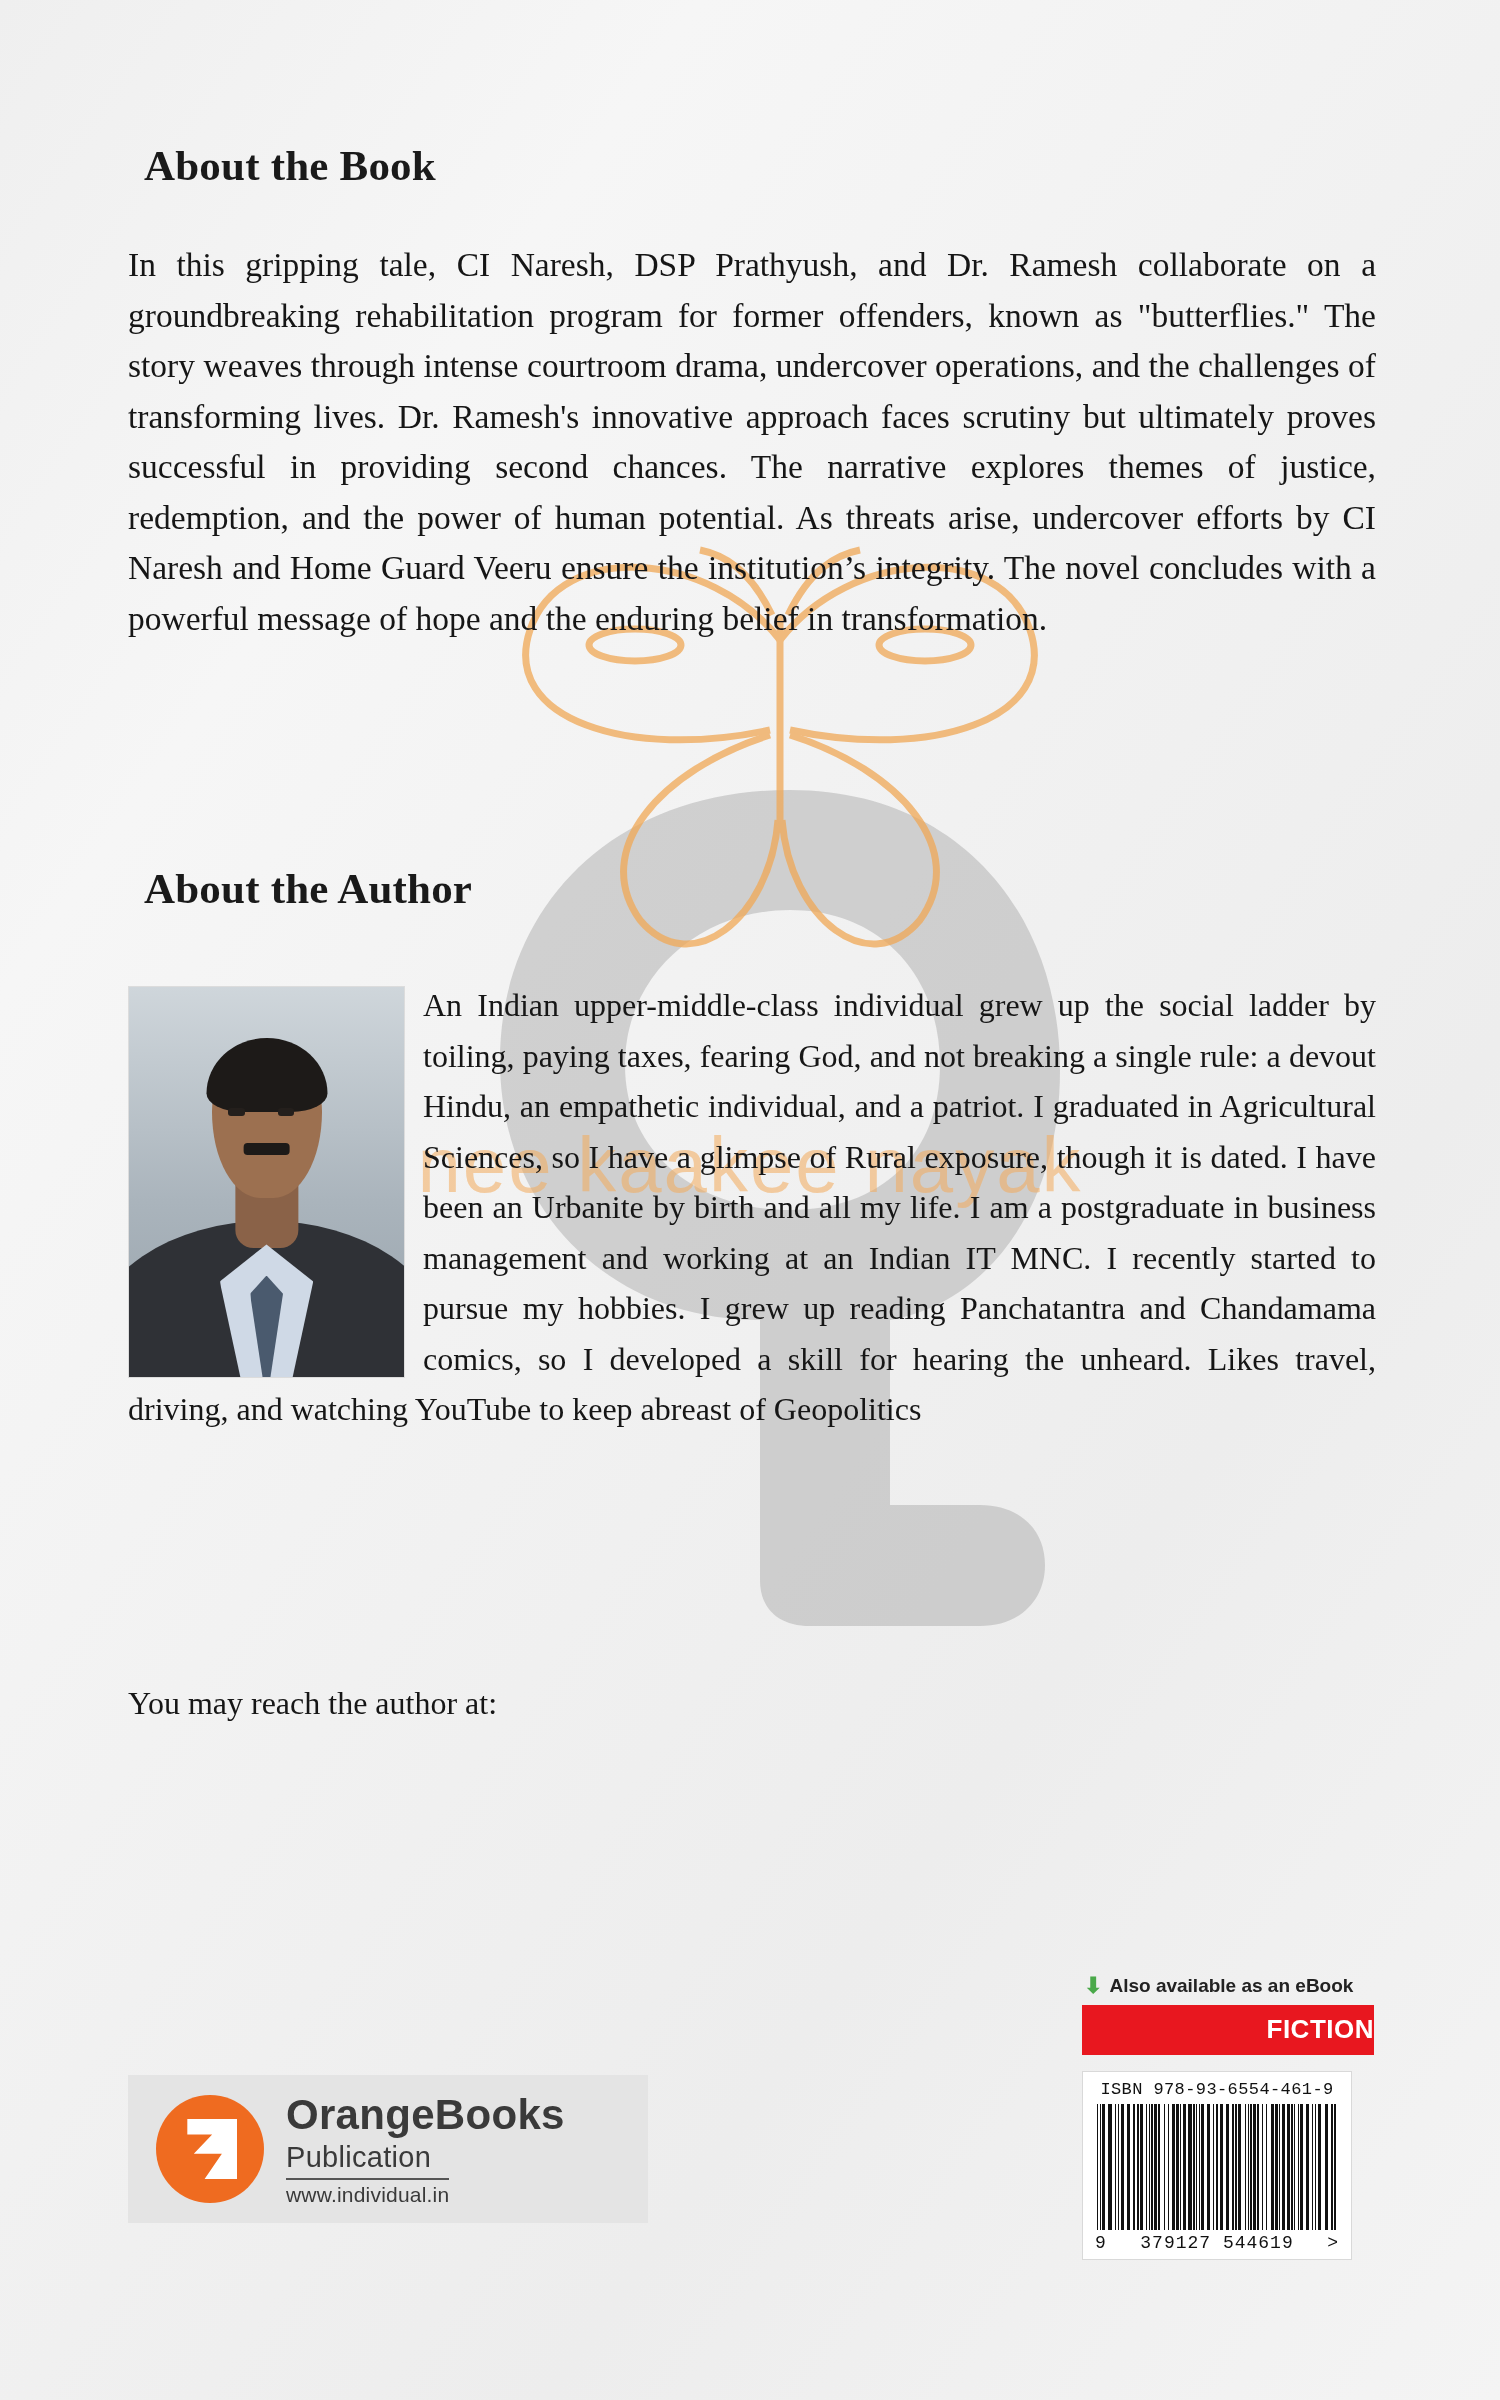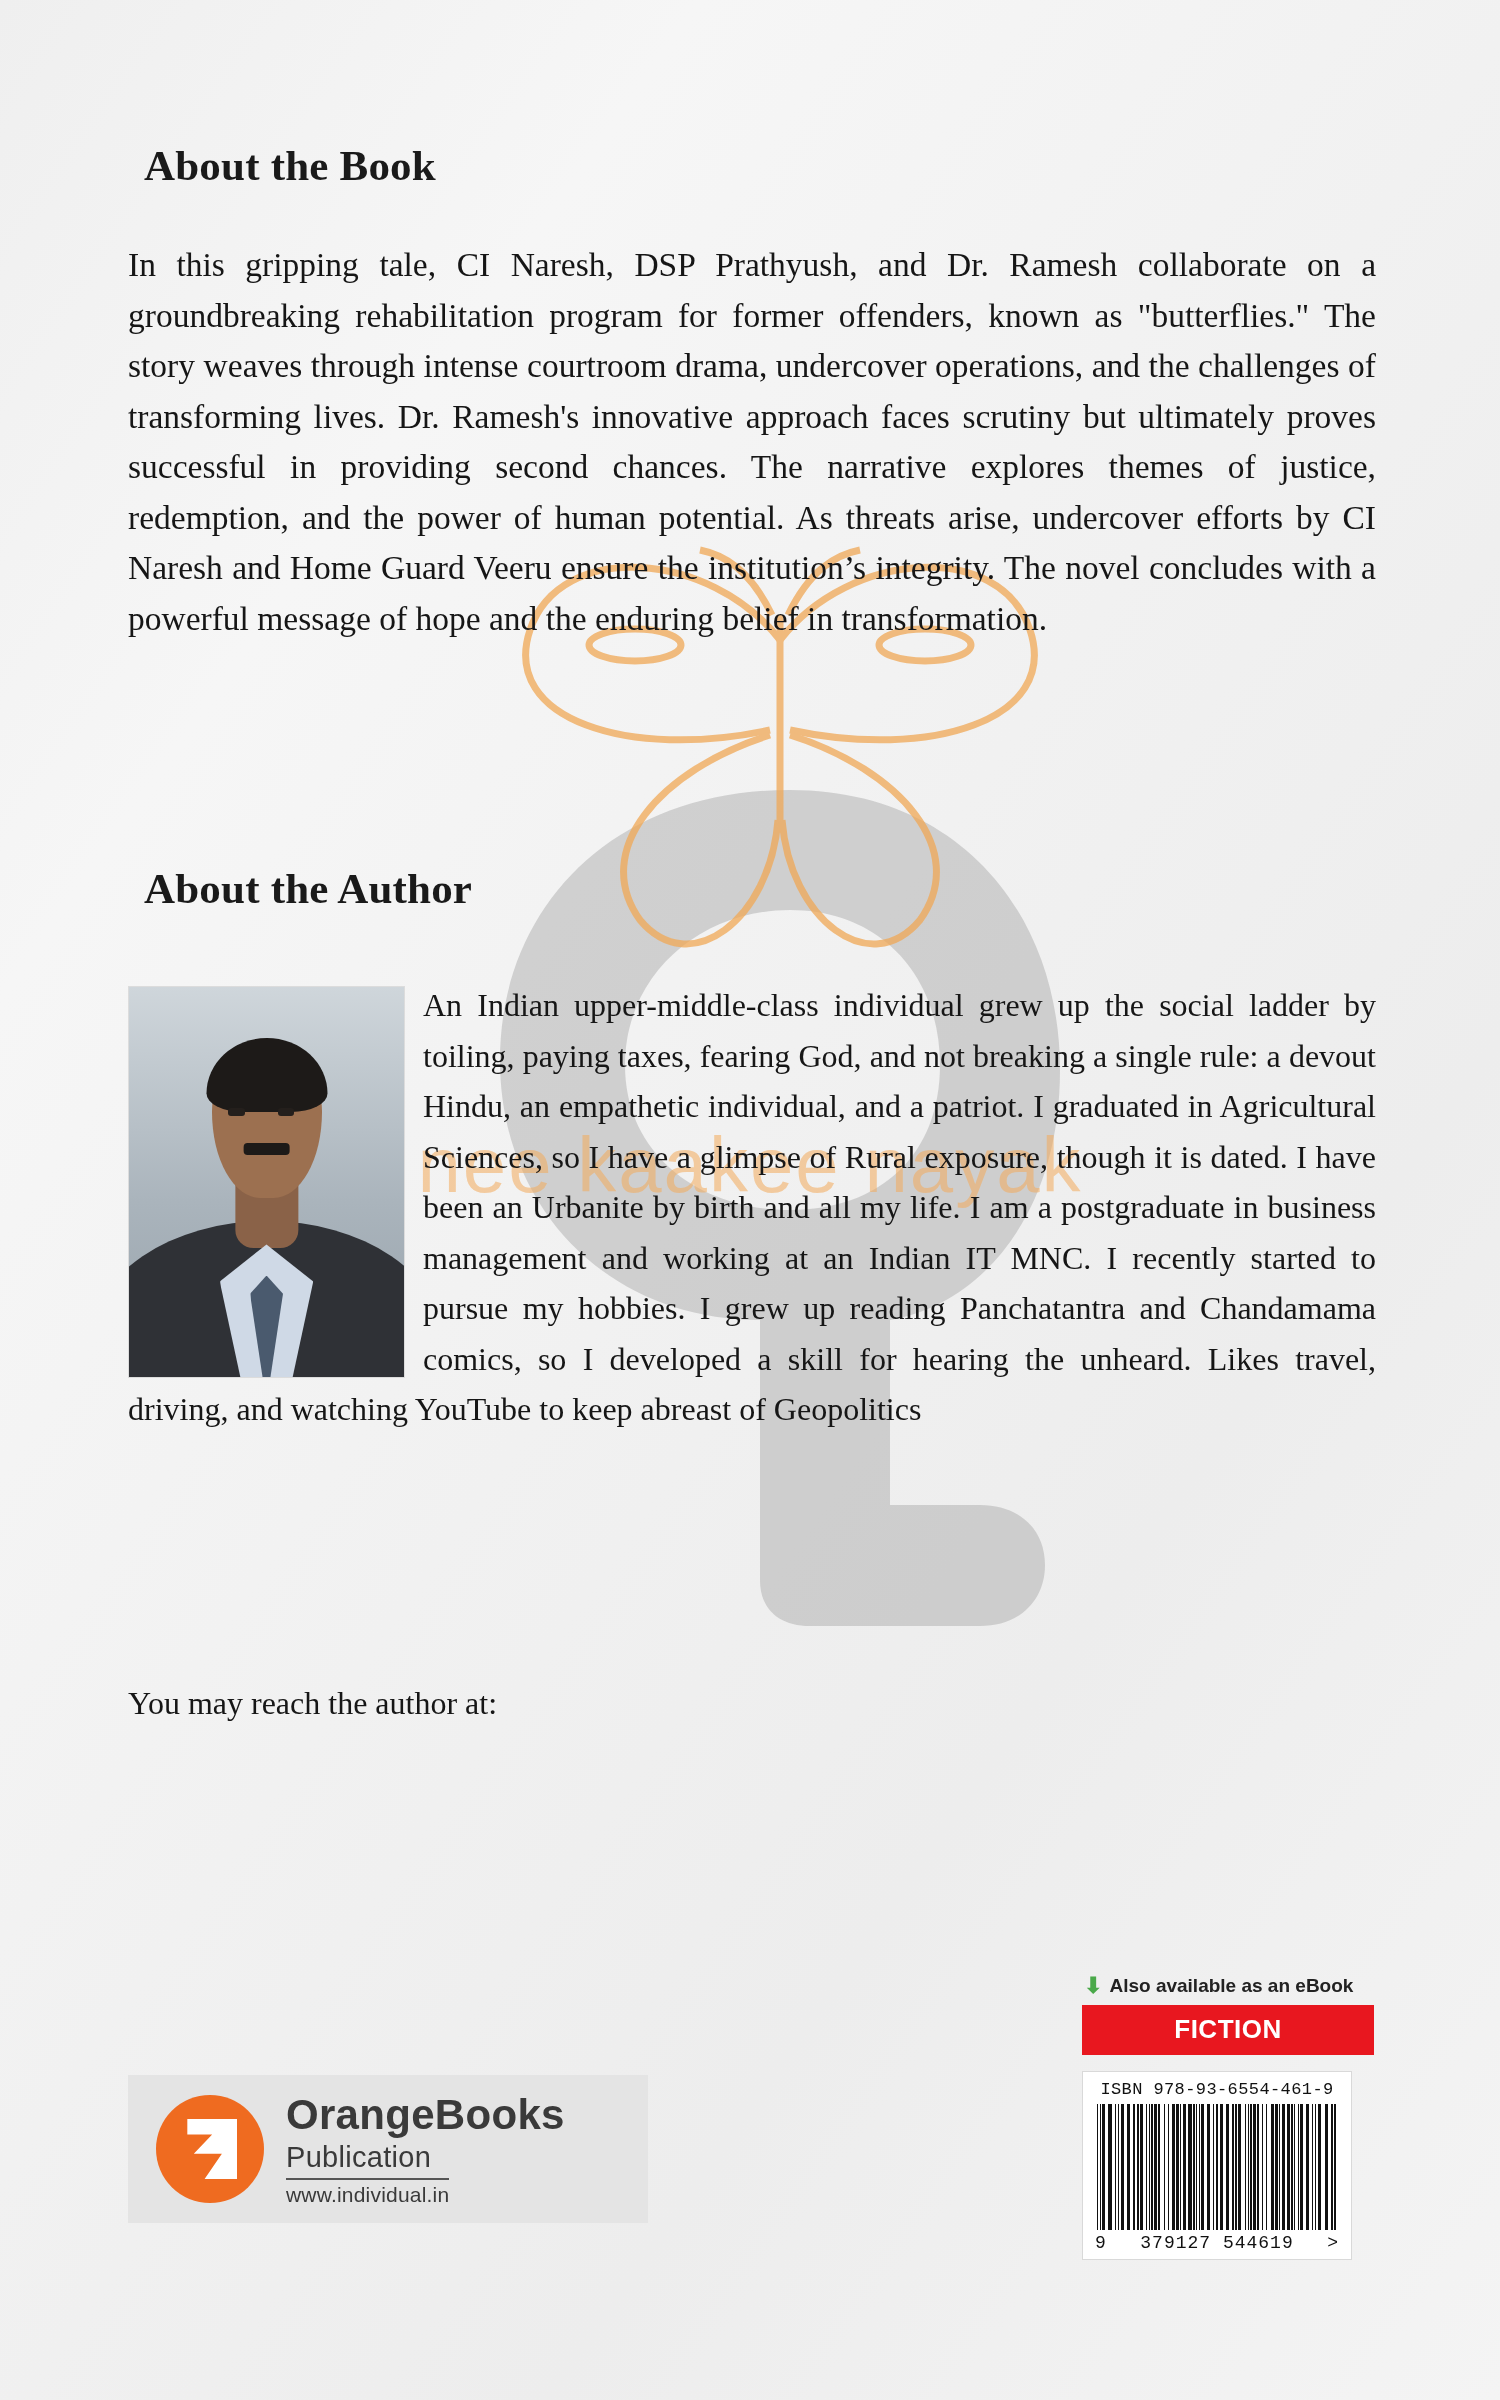--- a/index.html
+++ b/index.html
@@ -290,21 +290,21 @@
     margin-right: 7px;
     line-height: 1;
   }
   .fiction-bar {
     background: #e8171f;
     color: #fff;
     font-family: "Liberation Sans", sans-serif;
     font-weight: bold;
     font-size: 26px;
     letter-spacing: .5px;
-    text-align: center;
+    text-align: right;
     padding: 9px 0 10px;
   }
   .barcode-box {
     margin-top: 16px;
     background: #fff;
     border: 1px solid #d9d9d9;
     padding: 8px 10px 6px;
     box-sizing: border-box;
     width: 270px;
   }

